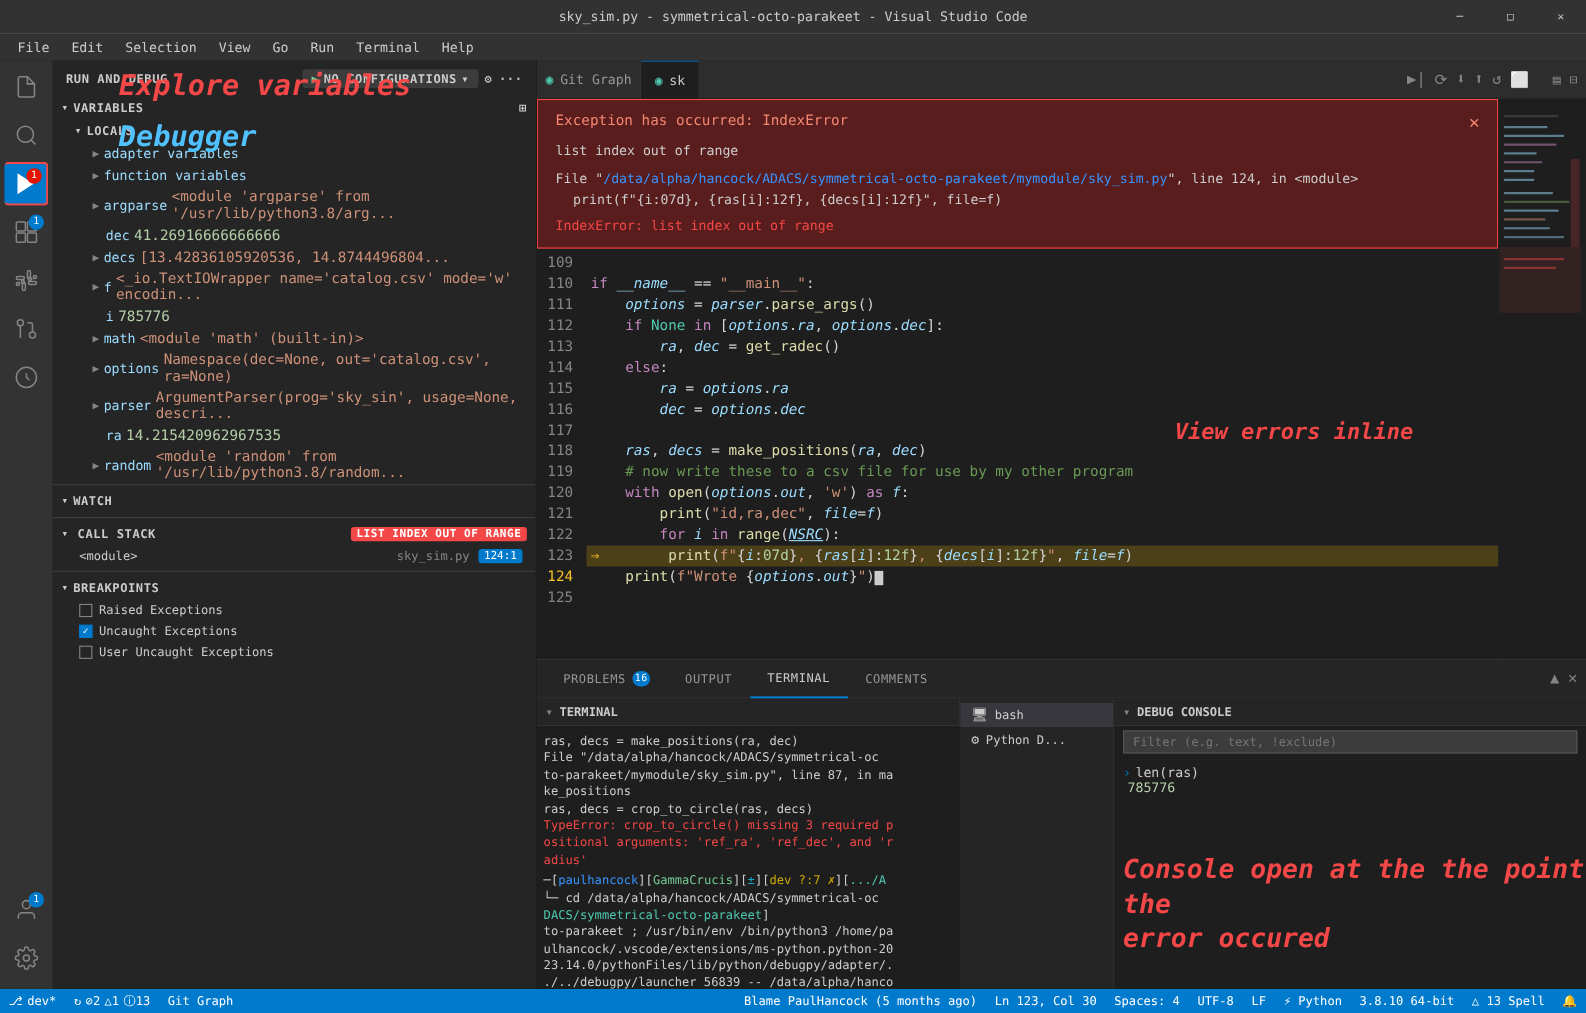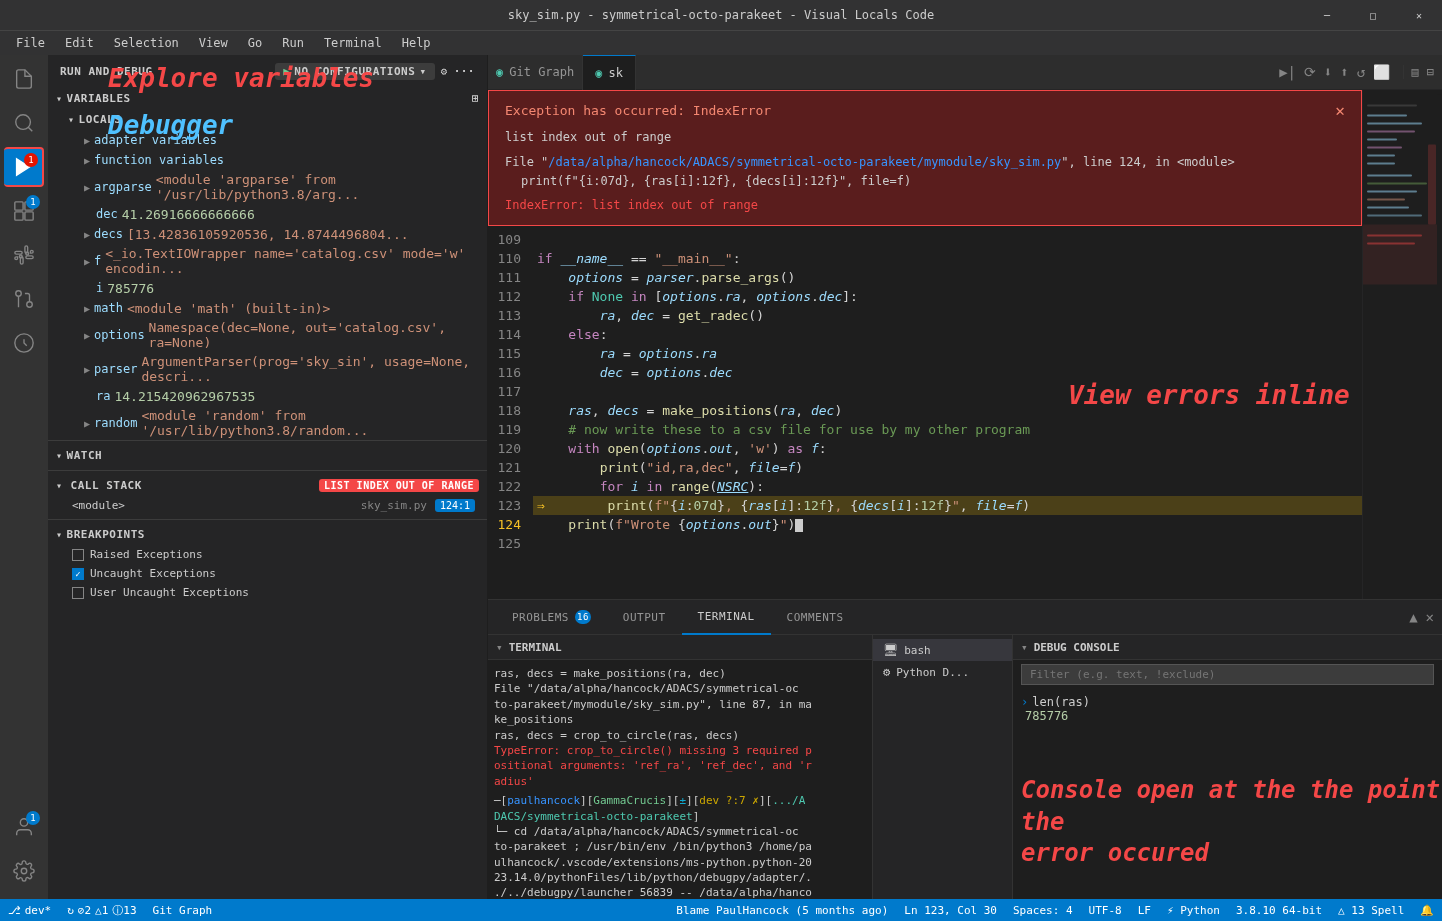--- a/index.html
+++ b/index.html
@@ -551,39 +551,39 @@
       font-style: italic;
       color: #4fc1ff;
       pointer-events: none;
       z-index: 10;
     }
 
     .view-errors-annotation {
       position: absolute;
       top: 290px;
       left: 580px;
-      font-size: 26px;
+      font-size: 20px;
       font-weight: bold;
       font-style: italic;
       color: #f44747;
       pointer-events: none;
       z-index: 10;
     }
 
     .debugger-icon-highlight {
       border: 2px solid #f44747;
       background: #007acc;
       border-radius: 4px;
     }
   </style>
 </head>
 <body>
 
 <div id="title-bar">
-  <span>sky_sim.py - symmetrical-octo-parakeet - Visual Locals Code</span>
+  <span>sky_sim.py - symmetrical-octo-parakeet - Visual Studio Code</span>
   <div class="window-controls">
     <div class="win-btn">─</div>
     <div class="win-btn">□</div>
     <div class="win-btn close">✕</div>
   </div>
 </div>
 
 <div id="menu-bar">
   <div class="menu-item">File</div>
   <div class="menu-item">Edit</div>
@@ -958,22 +958,22 @@
               <div>  <span class="terminal-text">File "/data/alpha/hancock/ADACS/symmetrical-oc</span></div>
               <div>  <span class="terminal-text">to-parakeet/mymodule/sky_sim.py", line 87, in ma</span></div>
               <div>  <span class="terminal-text">ke_positions</span></div>
               <div>    <span class="terminal-text">ras, decs = crop_to_circle(ras, decs)</span></div>
               <div><span class="terminal-red">TypeError: crop_to_circle() missing 3 required p</span></div>
               <div><span class="terminal-red">ositional arguments: 'ref_ra', 'ref_dec', and 'r</span></div>
               <div><span class="terminal-red">adius'</span></div>
               <div style="margin-top:4px;">
                 <span class="terminal-text">─[</span><span class="terminal-blue">paulhancock</span><span class="terminal-text">][</span><span class="terminal-green">GammaCrucis</span><span class="terminal-text">][</span><span class="terminal-cyan">±</span><span class="terminal-text">][</span><span class="terminal-yellow">dev ?:7 ✗</span><span class="terminal-text">][</span><span class="terminal-path">.../A</span>
               </div>
+              <div><span class="terminal-text">└─ cd /data/alpha/hancock/ADACS/symmetrical-oc</span></div>
               <div><span class="terminal-path">DACS/symmetrical-octo-parakeet</span><span class="terminal-text">]</span></div>
-              <div><span class="terminal-text">└─ cd /data/alpha/hancock/ADACS/symmetrical-oc</span></div>
               <div><span class="terminal-text">to-parakeet ; /usr/bin/env /bin/python3 /home/pa</span></div>
               <div><span class="terminal-text">ulhancock/.vscode/extensions/ms-python.python-20</span></div>
               <div><span class="terminal-text">23.14.0/pythonFiles/lib/python/debugpy/adapter/.</span></div>
               <div><span class="terminal-text">./../debugpy/launcher 56839 -- /data/alpha/hanco</span></div>
 
             </div>
           </div>
 
           <div id="terminal-sidebar">
             <div class="terminal-item active">

